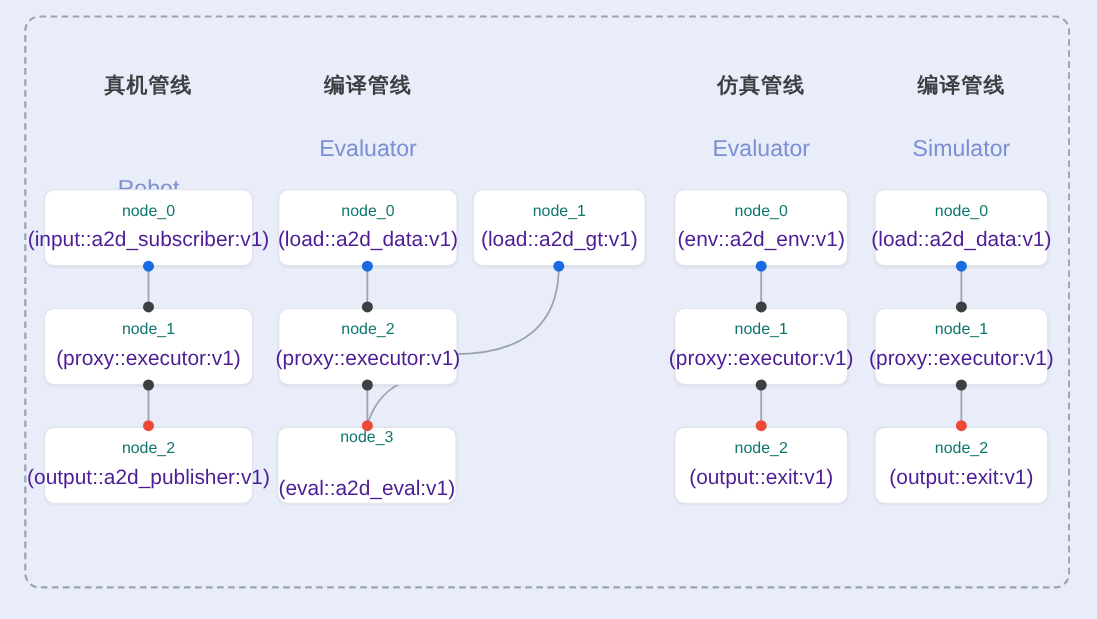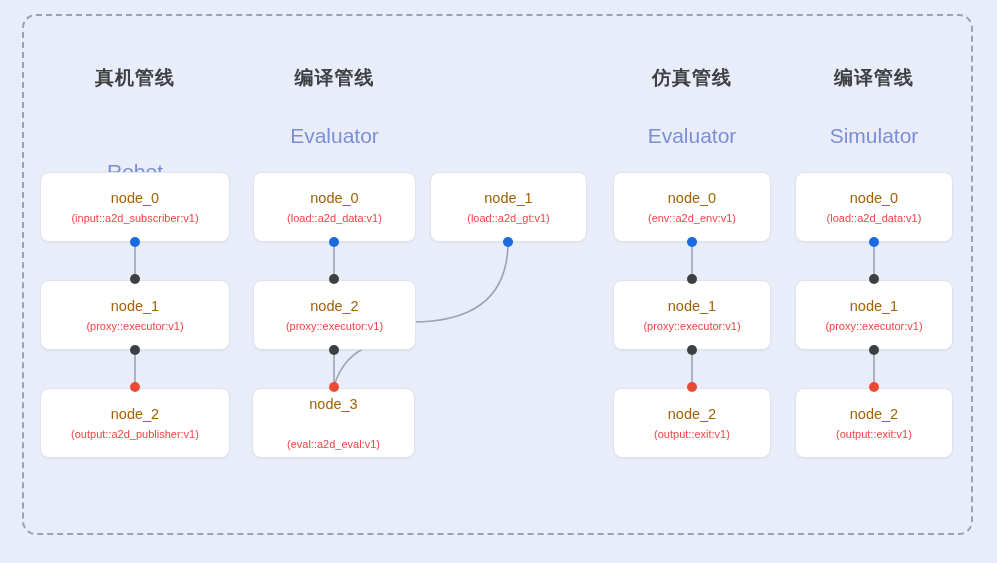--- a/index.html
+++ b/index.html
@@ -72,27 +72,27 @@
     border-radius: 9px;
     display: flex;
     flex-direction: column;
     align-items: center;
     justify-content: center;
     box-shadow: 0 1px 2px rgba(60,64,67,0.07);
     z-index: 3;
   }
   .node .nname {
     font-size: 14.5px;
-    color: #a16207;
+    color: #0f766e;
     line-height: 1.55;
     white-space: nowrap;
   }
   .node .nspec {
-    font-size: 11px;
-    color: #ef4444;
+    font-size: 19px;
+    color: #4c1d95;
     line-height: 1.55;
     white-space: nowrap;
   }
 
   
   .port {
     position: absolute;
     width: 10px;
     height: 10px;
     border-radius: 50%;

